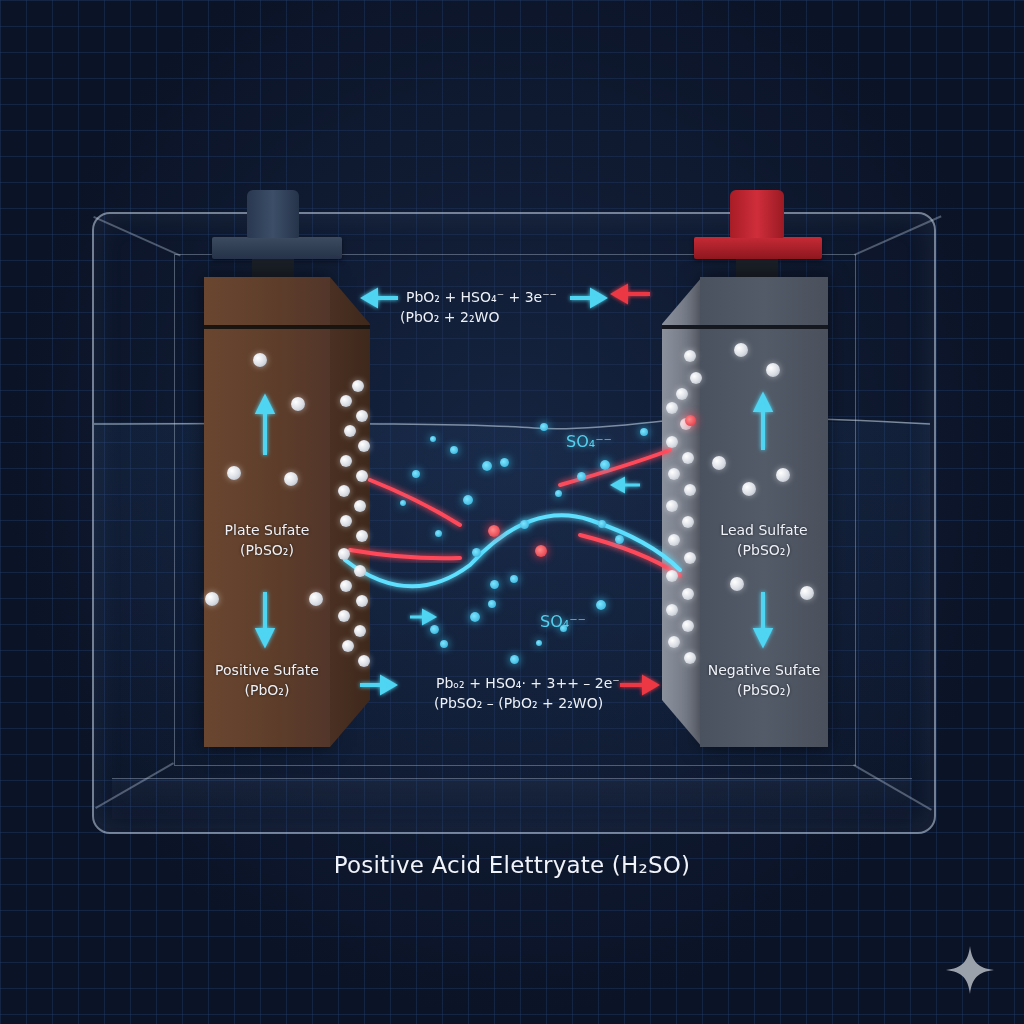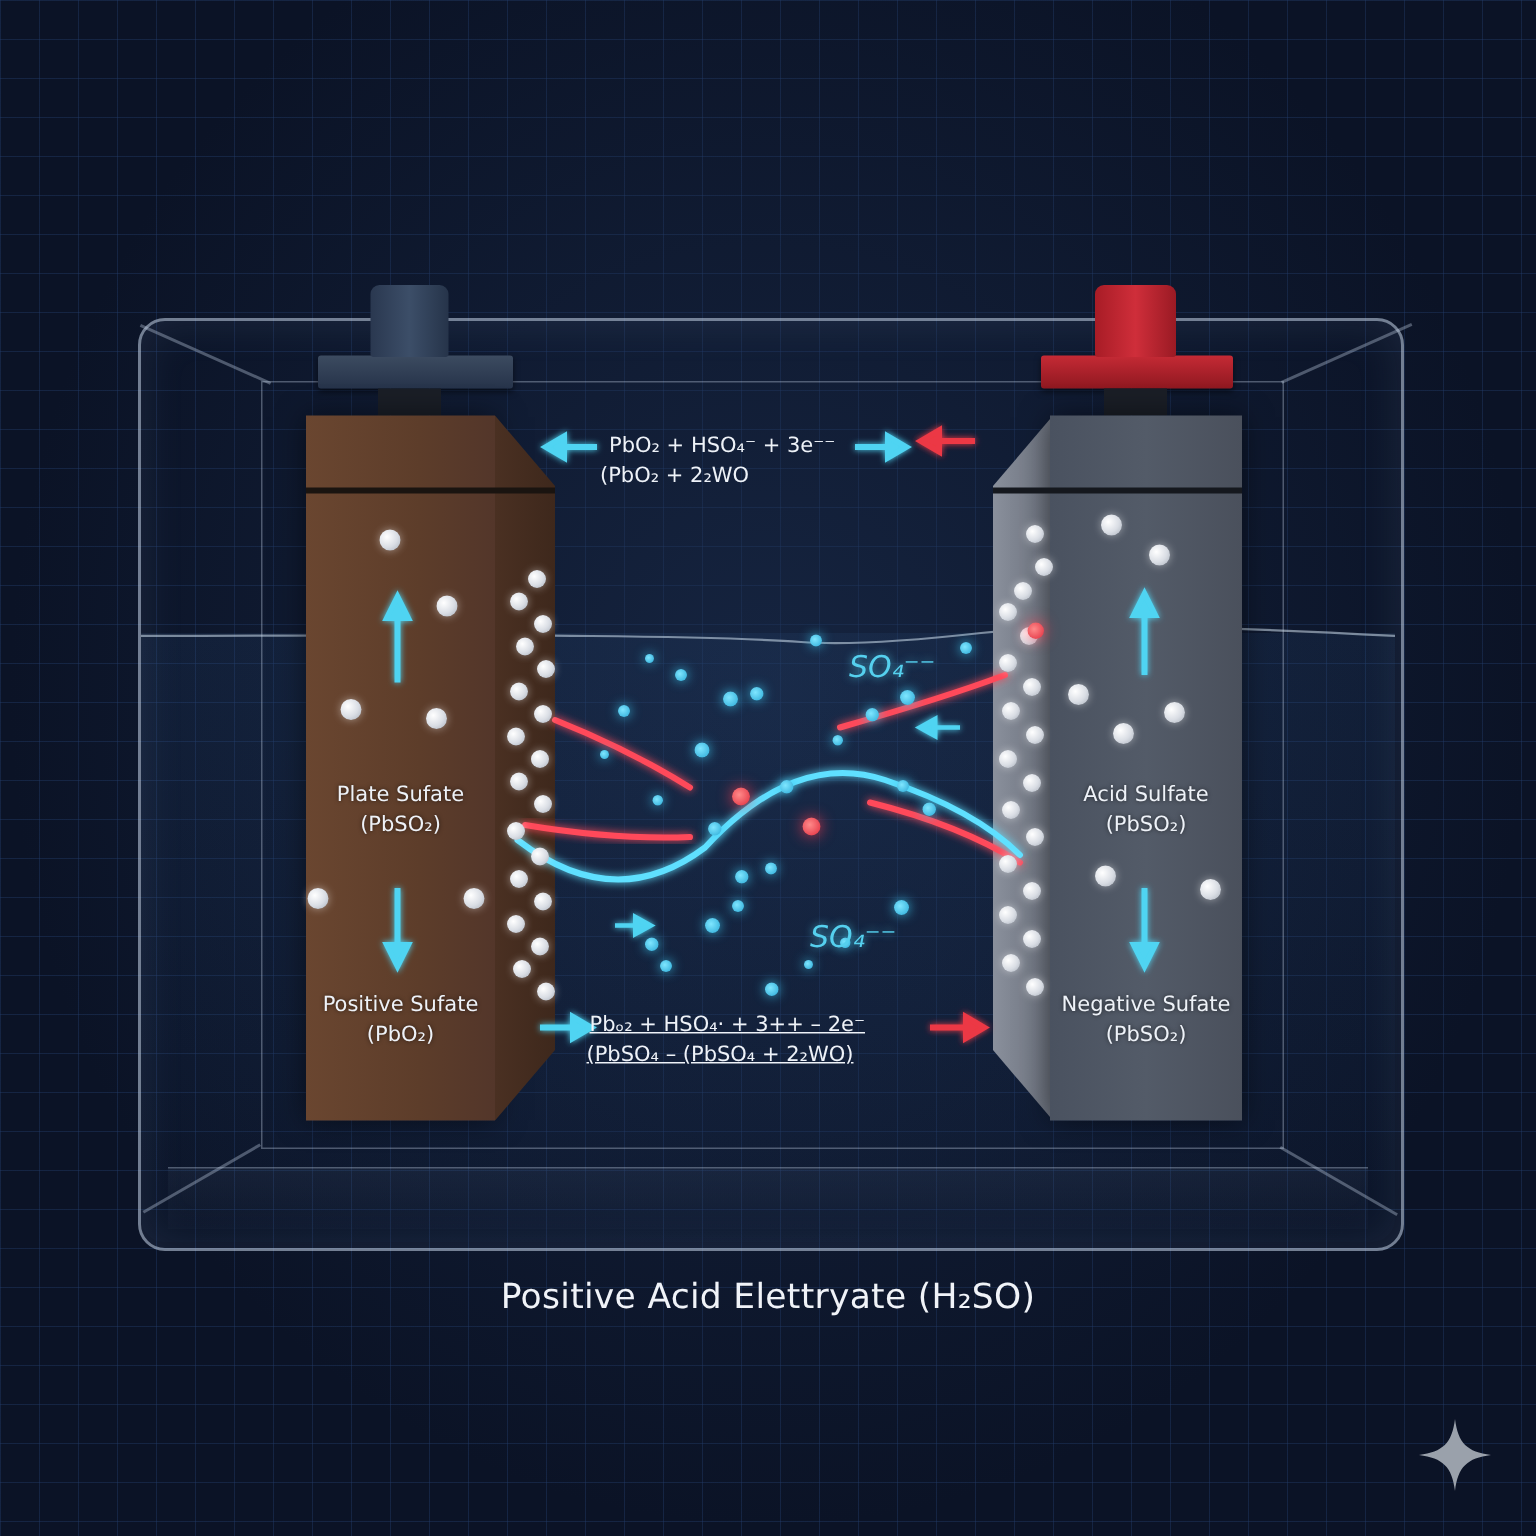--- a/index.html
+++ b/index.html
@@ -68,21 +68,21 @@
 
   
   .plate-label {
     text-align: center; font-size: 14px; line-height: 20px; color: #eef2f8;
     text-shadow: 0 0 3px rgba(0,0,0,0.6);
   }
   .eq {
     font-size: 14px; line-height: 20px; color: #eef2f8; white-space: nowrap;
   }
   .ion-label {
-    font-size: 20px; color: #55d0ee; text-shadow: 0 0 6px rgba(80,210,240,0.8); white-space: nowrap; font-style: italic;
+    font-size: 16px; color: #55d0ee; text-shadow: 0 0 6px rgba(80,210,240,0.8); white-space: nowrap;
   }
   .caption {
     left: 0; top: 852px; width: 1024px; text-align: center;
     font-size: 23px; color: #f0f3f8; letter-spacing: 0.2px;
   }
 
   
   .ball {
     position: absolute; border-radius: 50%;
     background: radial-gradient(circle at 35% 35%, #ffffff, #d9dde4 55%, #a8afba 100%);
@@ -282,35 +282,35 @@
   <div class="ion-red" style="left:685px;top:415px;width:11px;height:11px;"></div>
 </div>
 
 <div class="abs ion-label" style="left:566px;top:432px;">SO₄⁻⁻</div>
 <div class="abs ion-label" style="left:540px;top:612px;">SO₄⁻⁻</div>
 
 <div class="abs eq" style="left:406px;top:287px;">
   <div>PbO₂ + HSO₄⁻ + 3e⁻⁻</div>
   <div style="margin-left:-6px;">(PbO₂ + 2₂WO</div>
 </div>
-<div class="abs eq" style="left:393px;top:673px;text-decoration:underline;">
+<div class="abs eq" style="left:436px;top:673px;">
   <div>Pbₒ₂ + HSO₄· + 3++ – 2e⁻</div>
-  <div style="margin-left:-2px;">(PbSO₄ – (PbSO₄ + 2₂WO)</div>
+  <div style="margin-left:-2px;">(PbSO₂ – (PbO₂ + 2₂WO)</div>
 </div>
 
 <div class="abs plate-label" style="left:204px;top:520px;width:126px;">
   <div>Plate Sufate</div>
   <div>(PbSO₂)</div>
 </div>
 <div class="abs plate-label" style="left:204px;top:660px;width:126px;">
   <div>Positive Sufate</div>
   <div>(PbO₂)</div>
 </div>
 <div class="abs plate-label" style="left:700px;top:520px;width:128px;">
-  <div>Acid Sulfate</div>
+  <div>Lead Sulfate</div>
   <div>(PbSO₂)</div>
 </div>
 <div class="abs plate-label" style="left:700px;top:660px;width:128px;">
   <div>Negative Sufate</div>
   <div>(PbSO₂)</div>
 </div>
 
 <div class="abs caption">Positive Acid Elettryate (H₂SO)</div>
 
 <svg class="abs sparkle" viewBox="0 0 52 52">

